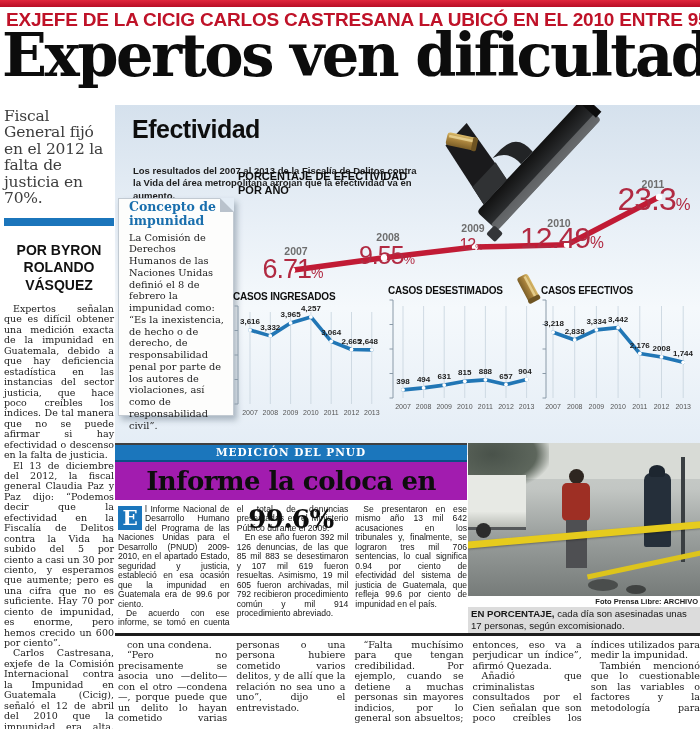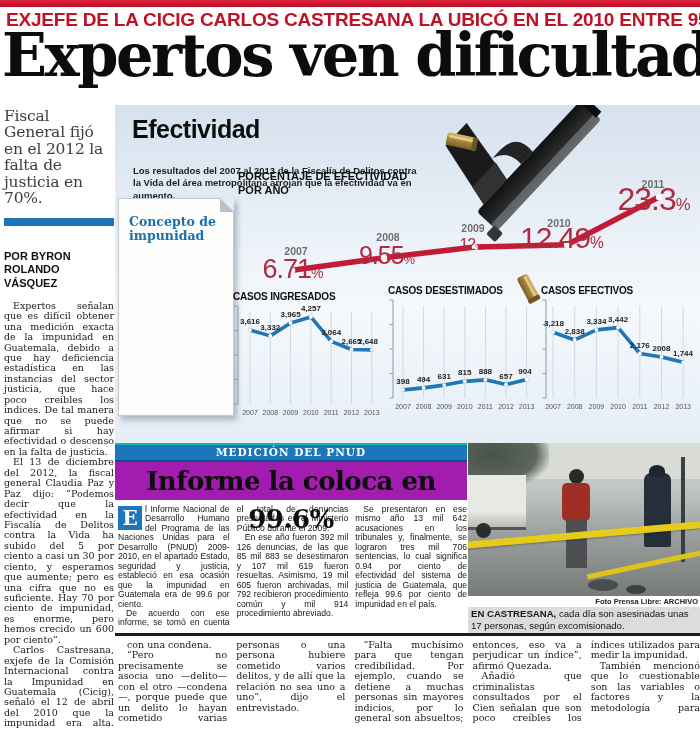--- a/index.html
+++ b/index.html
@@ -11,22 +11,22 @@
   .topbar{left:0;top:0;width:700px;height:7px;background:linear-gradient(180deg,#e0263c,#b90e26);}
   .kicker{left:6px;top:9px;width:700px;font-family:"Liberation Sans",sans-serif;
           font-weight:bold;font-size:19px;letter-spacing:-0.2px;color:#bf1228;white-space:nowrap;}
   .headline{left:2px;top:25px;width:710px;font-family:"DejaVu Serif",serif;font-weight:bold;
             font-size:59px;letter-spacing:-2.5px;color:#0c0c0c;white-space:nowrap;line-height:1.05;}
 
   
   .left-col{left:4px;top:108px;width:110px;}
   .deck{font-size:15.5px;line-height:1.06;color:#3d3d3d;letter-spacing:-0.2px;}
   .bluebar{width:110px;height:8px;background:#1b75bb;margin-top:11px;}
-  .byline{margin-top:24px;text-align:left;font-family:"Liberation Sans",sans-serif;
-          font-weight:bold;font-size:11px;line-height:1.25;color:#111;}
+  .byline{margin-top:16px;text-align:center;font-family:"Liberation Sans",sans-serif;
+          font-weight:bold;font-size:14px;line-height:1.25;color:#111;}
   .body-text{margin-top:10px;font-size:9.5px;line-height:1.1;text-align:justify;}
   .body-text p{margin:0;text-indent:9px;}
 
   
   .infographic{left:115px;top:105px;width:585px;height:350px;
      background:linear-gradient(180deg,#d5e1ed 0%,#e9f0f7 35%,#f5f9fc 58%,#e3ecf5 100%);}
   .ig-title{left:17px;top:10px;font-family:"Liberation Sans",sans-serif;font-weight:bold;
             font-size:25px;color:#0e0e0e;letter-spacing:-0.5px;}
   .ig-sub{left:18px;top:60px;width:288px;font-family:"Liberation Sans",sans-serif;
           font-size:9.5px;line-height:1.3;color:#1d1d1d;font-weight:bold;}
@@ -37,33 +37,33 @@
        color:#b12a42;white-space:nowrap;letter-spacing:-1px;margin-top:36px;}
   .pct .sign{font-size:.52em;letter-spacing:0;}
   .yr{position:absolute;transform:translate(-50%,-50%);font-family:"Liberation Sans",sans-serif;
       font-weight:bold;font-size:10.5px;color:#6e6e6e;}
 
   
   .note{left:3px;top:93px;width:114px;height:216px;background:#fdfdfc;
         border:1px solid #c2cad2;box-shadow:3px 4px 6px rgba(50,70,90,.35);}
   .note::after{content:"";position:absolute;right:-1px;top:-1px;width:0;height:0;
         border-top:14px solid #e3ecf5;border-left:14px solid #b9c2cc;}
-  .note-inner{padding:16px 8px 0 10px;}
+  .note-inner{padding:1px 8px 0 10px;}
   .note-title{font-weight:bold;font-size:12.5px;line-height:1.1;color:#1a6fad;margin-bottom:4px;}
   .note-body{font-size:9.8px;line-height:1.2;color:#222;}
 
   
   .mini{position:absolute;}
   .mini-title{font-family:"Liberation Sans",sans-serif;font-weight:bold;font-size:10px;
               color:#0e0e0e;height:13px;letter-spacing:-0.2px;}
   .mini-svg{display:block;overflow:visible;}
 
   
   .pnud-band{left:115px;top:443px;width:352px;height:15px;background:#1b76bc;
-      border-top:2px solid #14b8a6;border-bottom:2px solid #0a4f85;text-align:center;
+      border-top:2px solid #404040;border-bottom:2px solid #0a4f85;text-align:center;
       color:#fff;font-weight:bold;font-size:10.5px;line-height:15px;letter-spacing:1px;}
   .pnud-headband{left:115px;top:462px;width:352px;height:38px;background:#a21caf;
       text-align:center;font-weight:bold;font-size:26px;line-height:38px;color:#0d0d0d;
       letter-spacing:-0.5px;}
   .pnud-article{left:118px;top:505px;width:349px;height:126px;overflow:hidden;
       column-count:3;column-gap:7px;font-family:"Liberation Sans",sans-serif;
       font-size:8.6px;line-height:1.1;text-align:justify;color:#161616;}
   .pnud-article p{margin:0;text-indent:8px;}
   .pnud-article p.lead{text-indent:0;}
   .dropcap{float:left;width:24px;height:24px;margin:1px 3px 0 0;background:#1b76bc;
@@ -109,20 +109,21 @@
   </div>
 
   <div class="abs infographic">
     <div class="abs ig-title">Efectividad</div>
     <div class="abs ig-sub">Los resultados del 2007 al 2013 de la Fiscalía de Delitos contra la Vida del área metropolitana arrojan que la efectividad va en aumento.</div>
     <div class="abs ig-axis-label">PORCENTAJE DE EFECTIVIDAD POR AÑO</div>
 
     <div class="abs note">
       <div class="note-inner">
         <div class="note-title">Concepto de impunidad</div>
+        <div class="note-body">La Comisión de Derechos Humanos de las Naciones Unidas definió el 8 de febrero la impunidad como: “Es la inexistencia, de hecho o de derecho, de responsabilidad penal por parte de los autores de violaciones, así como de responsabilidad civil”.</div>
       </div>
     </div>
 
     <svg class="abs main-svg" id="main-svg" viewBox="0 0 585 350">
       <defs>
         <linearGradient id="gunG" x1="0" y1="0" x2="0" y2="1">
           <stop offset="0" stop-color="#5a5d60"></stop>
             <stop offset="0.35" stop-color="#2a2c2e"></stop>
             <stop offset="1" stop-color="#111"></stop>
         </linearGradient>
@@ -318,21 +319,21 @@
     <div class="ph" style="left:101px;top:26px;width:15px;height:15px;border-radius:50%;background:#2e2620;"></div>
     <div class="ph" style="left:94px;top:40px;width:28px;height:38px;border-radius:5px;background:#9e2f24;"></div>
     <div class="ph" style="left:98px;top:77px;width:21px;height:48px;background:#4e4f52;"></div>
     <div class="ph" style="left:-10px;top:88px;width:260px;height:7px;background:#e6cb1d;transform:rotate(-5deg);box-shadow:0 1px 2px rgba(0,0,0,.3);"></div>
     <div class="ph" style="left:118px;top:118px;width:130px;height:5px;background:#ddc41c;transform:rotate(-12deg);"></div>
     <div class="ph" style="left:120px;top:136px;width:30px;height:12px;border-radius:50%;background:#4a4d4c;"></div>
     <div class="ph" style="left:158px;top:142px;width:20px;height:9px;border-radius:50%;background:#3f4241;"></div>
   </div>
   <div class="abs credit">Foto Prensa Libre: ARCHIVO</div>
   <div class="abs caption">
-    <b>EN CASTRESANA,</b><span> cada día son asesinadas unas 17 personas, según excomisionado.</span>
+    <b>EN PORCENTAJE,</b><span> cada día son asesinadas unas 17 personas, según excomisionado.</span>
   </div>
 
   <div class="abs bottom-rule"></div>
   <div class="abs bottom-story">
       <p>con una condena.</p>
       <p>“Pero no precisamente se asocia uno —delito— con el otro —condena—, porque puede que un delito lo hayan cometido varias personas o una persona hubiere cometido varios delitos, y de allí que la relación no sea uno a uno”, dijo el entrevistado.</p>
       <p>“Falta muchísimo para que tengan credibilidad. Por ejemplo, cuando se detiene a muchas personas sin mayores indicios, por lo general son absueltos; entonces, eso va a perjudicar un índice”, afirmó Quezada.</p>
       <p>Añadió que criminalistas consultados por el Cien señalan que son poco creíbles los índices utilizados para medir la impunidad.</p>
       <p>También mencionó que lo cuestionable son las variables o factores y la metodología para sacar el índice de impunidad.</p>
     </div>

